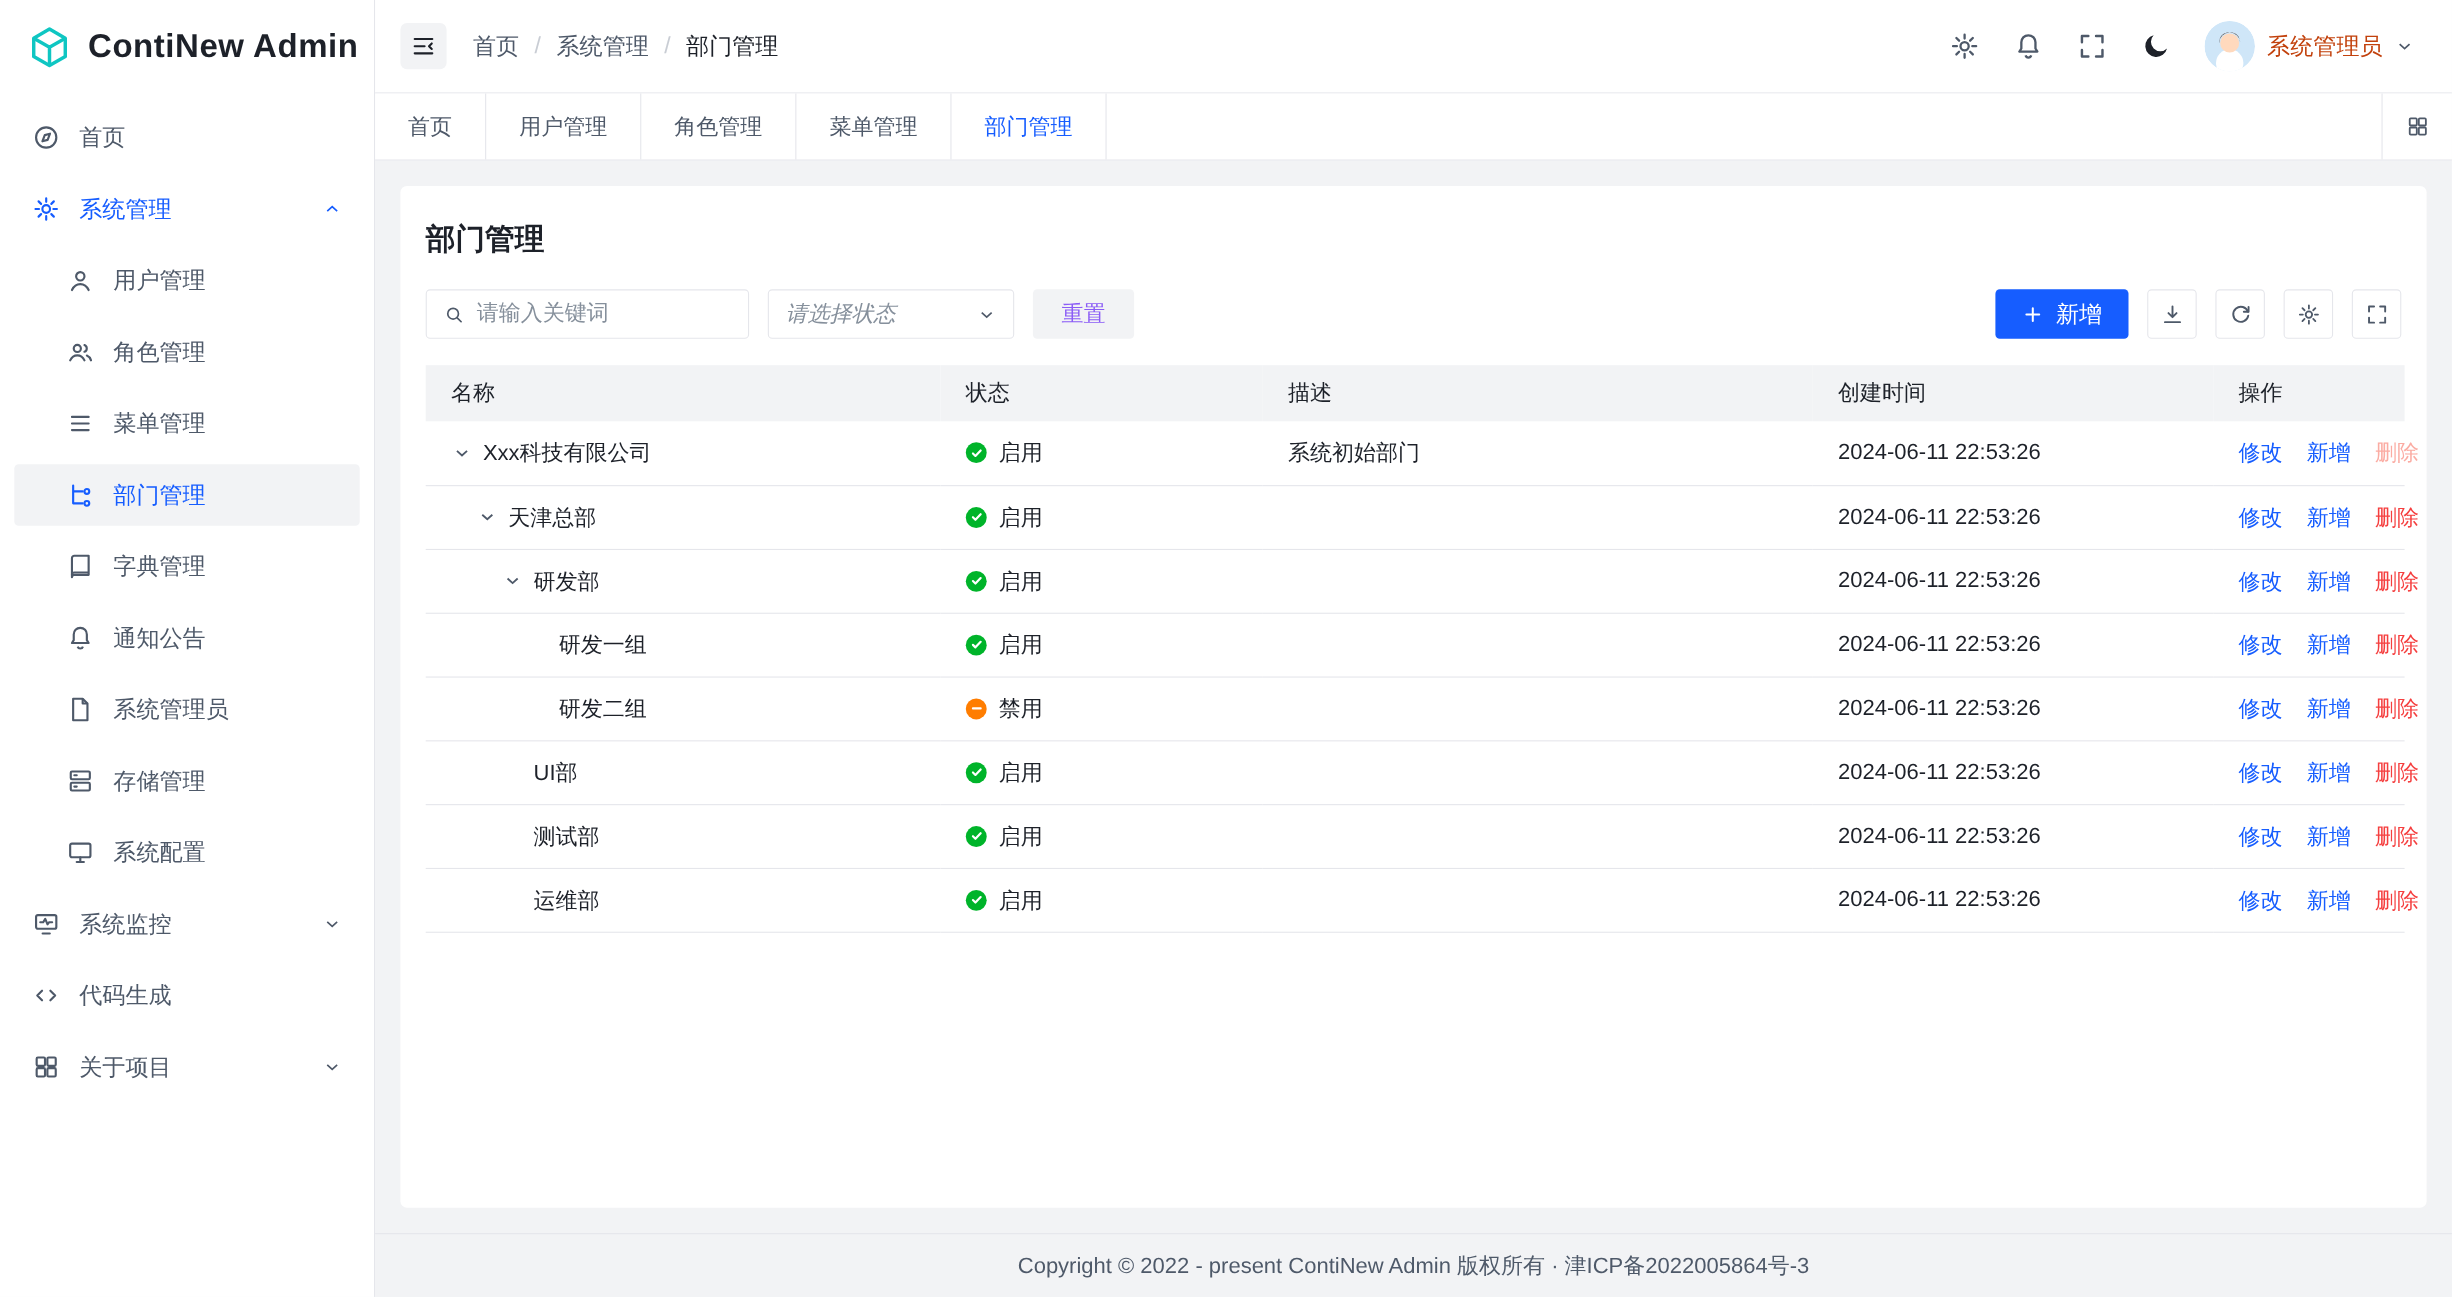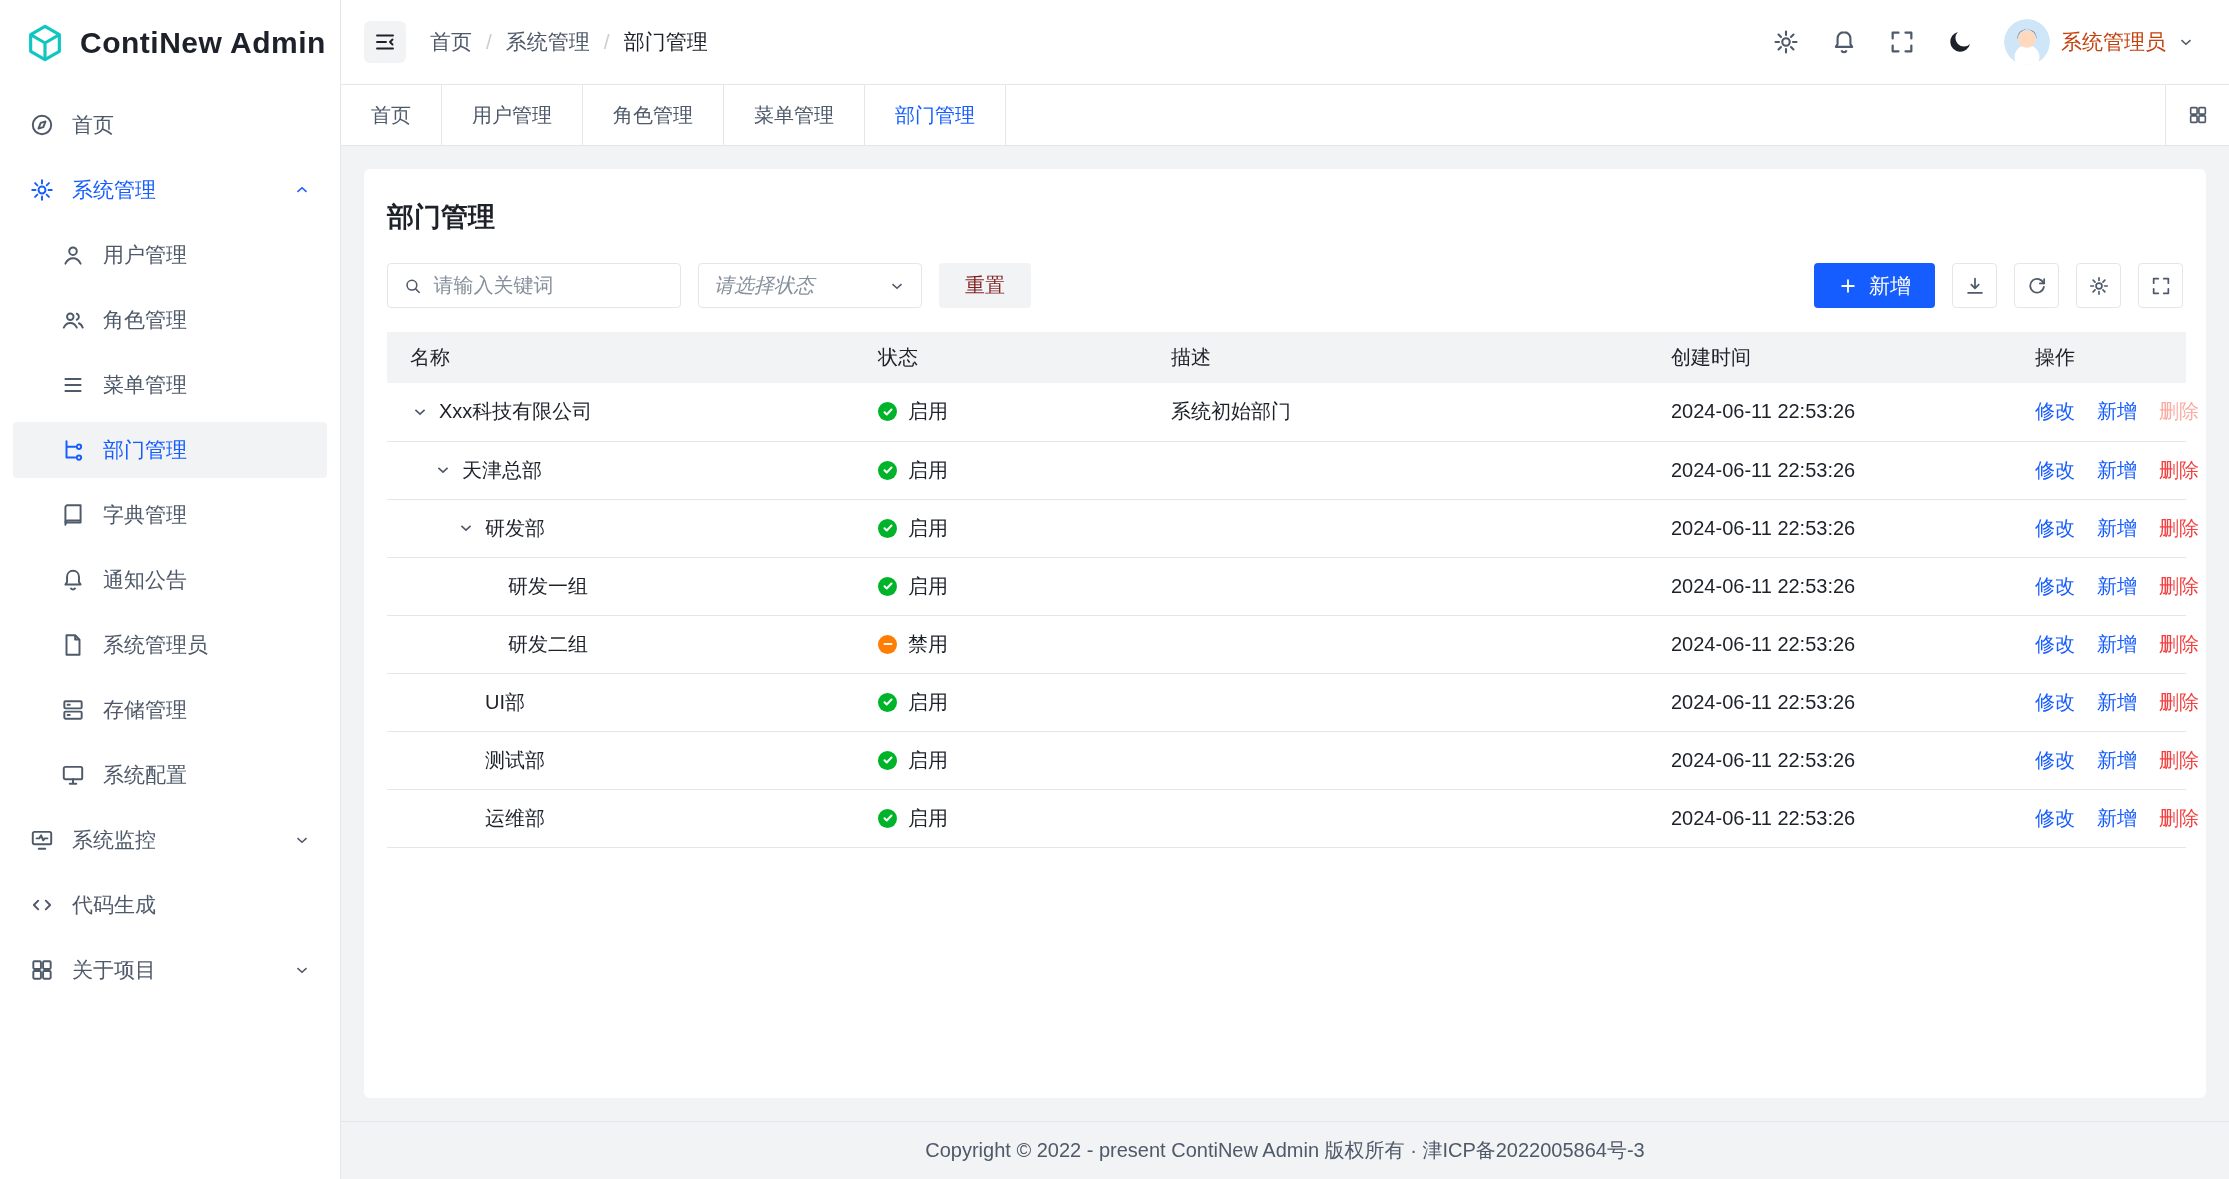--- a/index.html
+++ b/index.html
@@ -45,21 +45,21 @@
   
   .content { flex:1; padding:23px; min-height:0; }
   .card { background:#fff; border-radius:6px; height:100%; padding:8px 23px 23px; display:flex; flex-direction:column; }
   .page-title { font-size:27px; font-weight:600; color:#1d2129; margin:22px 0 28px; }
 
   .filter-row { display:flex; align-items:center; gap:17px; margin-bottom:24px; }
   .search-box { width:294px; height:45px; border:1px solid #e5e6eb; border-radius:4px; display:flex; align-items:center; padding:0 15px; gap:11px; background:#fff; color:#4e5969; }
   .search-box input { border:none; outline:none; font-size:20px; width:100%; color:#1d2129; font-family:inherit; background:transparent; }
   .search-box input::placeholder { color:#86909c; }
   .select-box { width:224px; height:45px; border:1px solid #e5e6eb; border-radius:4px; display:flex; align-items:center; justify-content:space-between; padding:0 15px; font-size:20px; color:#86909c; cursor:pointer; background:#fff;font-style:italic; }
-  .reset-btn { height:45px; padding:0 26px; background:#f2f3f5; border:none; border-radius:4px; font-size:20px; color:#7f1d1d; cursor:pointer; font-family:inherit; }
+  .reset-btn { height:45px; padding:0 26px; background:#f2f3f5; border:none; border-radius:4px; font-size:20px; color:#8b5cf6; cursor:pointer; font-family:inherit; }
   .filter-right { margin-left:auto; display:flex; align-items:center; gap:17px; }
   .add-btn { height:45px; padding:0 24px; background:#165dff; color:#fff; border:none; border-radius:4px; font-size:21px; display:flex; align-items:center; gap:11px; cursor:pointer; font-family:inherit; }
   .icon-btn { width:45px; height:45px; background:#fff; border:1px solid #e5e6eb; border-radius:4px; display:flex; align-items:center; justify-content:center; color:#4e5969; cursor:pointer; }
 
   
   table { width:100%; border-collapse:collapse; table-layout:fixed; }
   th { background:#f2f3f5; height:51px; text-align:left; padding:0 23px; font-size:20px; font-weight:500; color:#1d2129; }
   td { height:58px; border-bottom:1px solid #e5e6eb; padding:0 23px; font-size:20px; color:#1d2129; }
   .name-cell { display:flex; align-items:center; }
   .tree-indent { display:inline-block; flex-shrink:0; }

